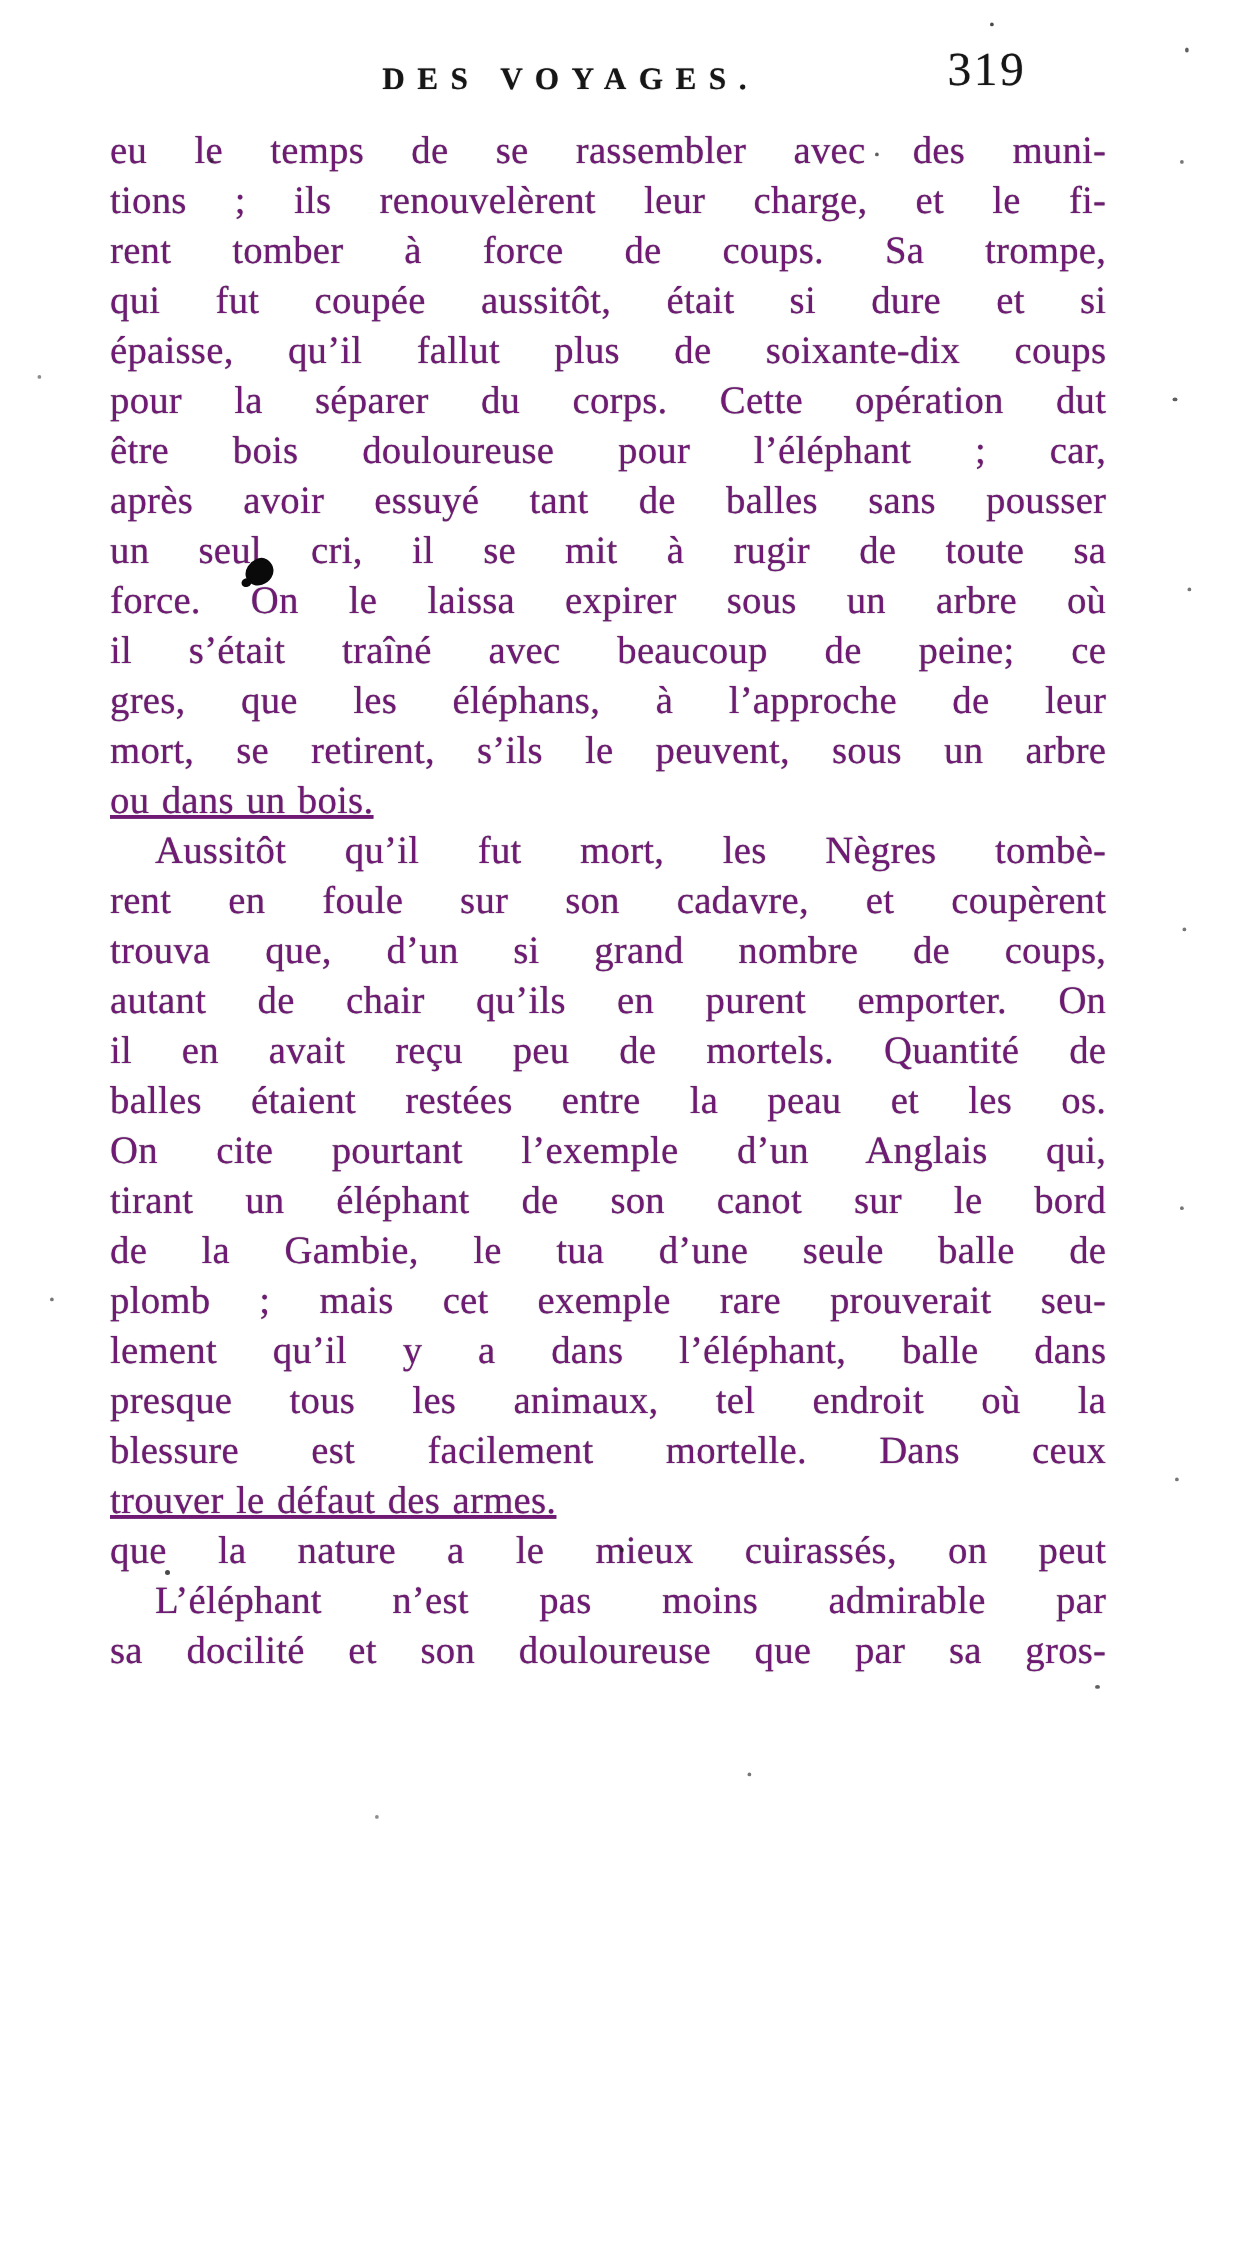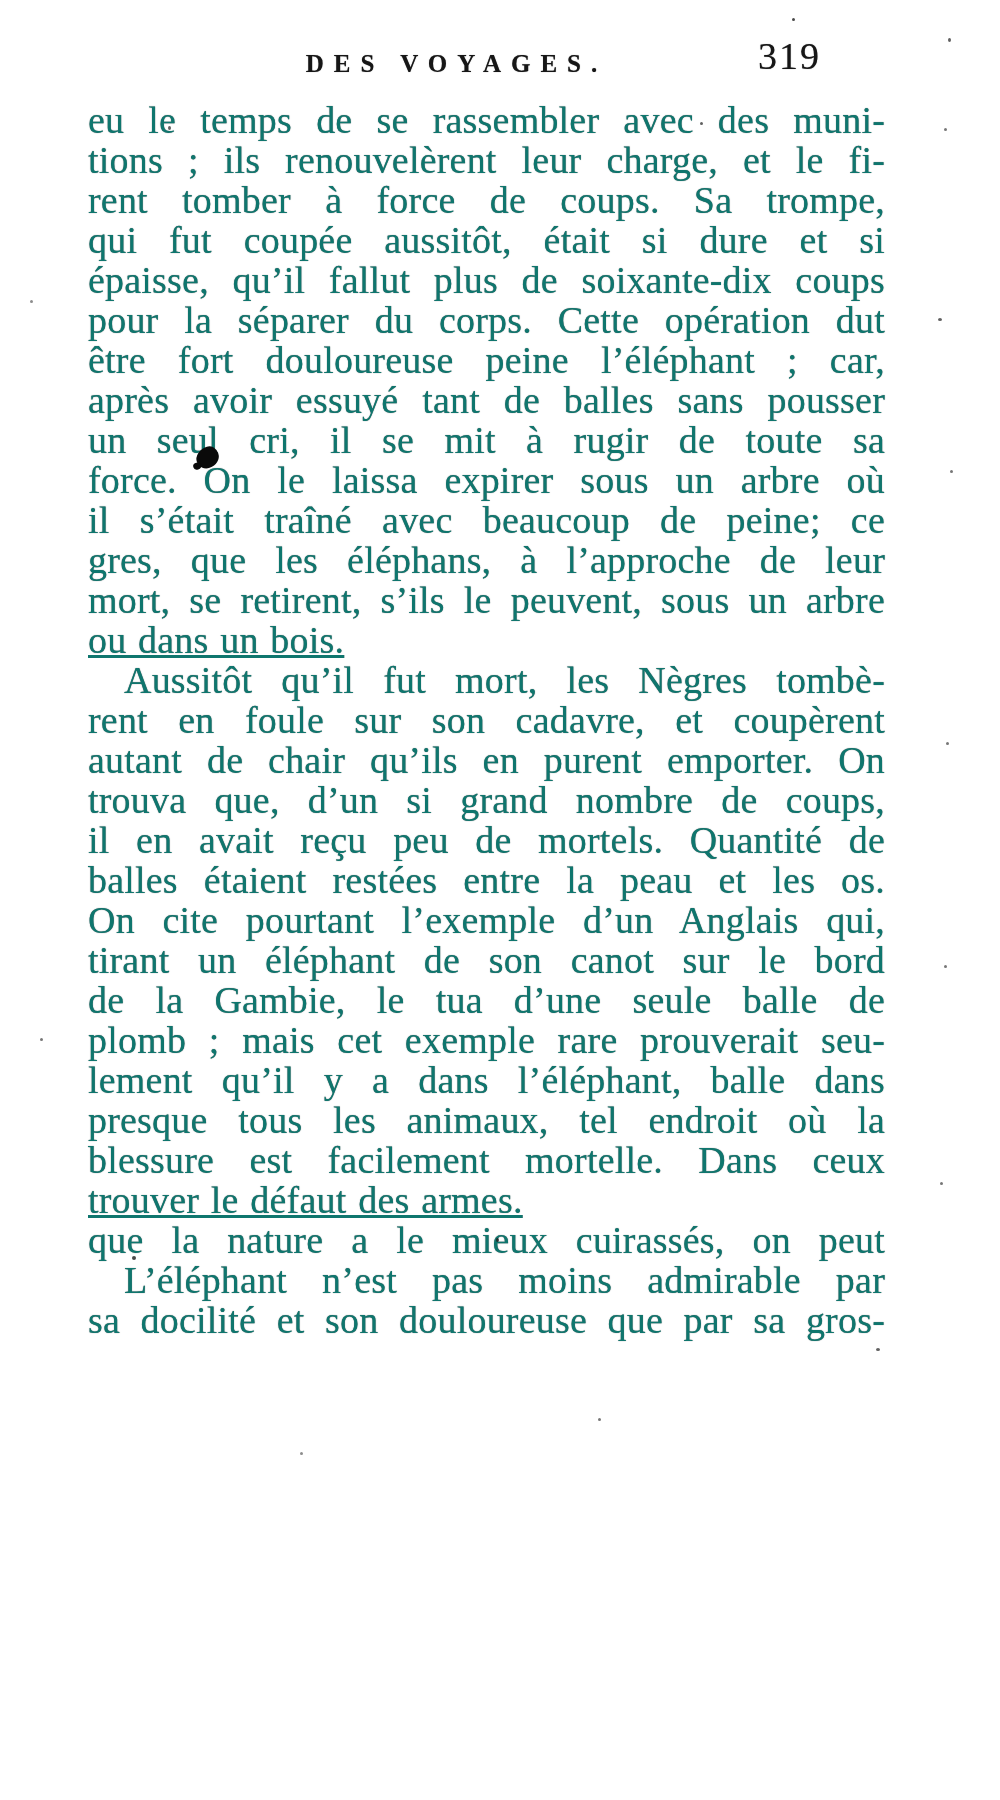--- a/index.html
+++ b/index.html
@@ -44,23 +44,23 @@
     color: #161616;
     letter-spacing: 2px;
     text-shadow: 0 0 0.8px rgba(20,20,20,0.6);
     margin-left: 41px;
   }
   .text-block {
     position: absolute;
     left: 88px;
     top: 100px;
     width: 797px;
-    font-size: 38px;
+    font-size: 31px;
     line-height: 40px;
-    color: #0f766e;
+    color: #701a75;
     text-shadow: 0 0 0.9px rgba(10,10,10,0.65);
     word-spacing: 2px;
     letter-spacing: 0.2px;
   }
   .paragraph { margin: 0; }
   .line {
     text-align: justify;
     text-align-last: justify;
   }
   .line.endline {
@@ -107,34 +107,34 @@
   </div>
 
   <div class="text-block">
       <div class="paragraph">
         <div class="line">eu le temps de se rassembler avec des muni-</div>
         <div class="line">tions ; ils renouvelèrent leur charge, et le fi-</div>
         <div class="line">rent tomber à force de coups. Sa trompe,</div>
         <div class="line">qui fut coupée aussitôt, était si dure et si</div>
         <div class="line">épaisse, qu’il fallut plus de soixante-dix coups</div>
         <div class="line">pour la séparer du corps. Cette opération dut</div>
-        <div class="line">être fort douloureuse peine l’éléphant ; car,</div>
+        <div class="line">être bois douloureuse pour l’éléphant ; car,</div>
         <div class="line">après avoir essuyé tant de balles sans pousser</div>
         <div class="line">un seul cri, il se mit à rugir de toute sa</div>
         <div class="line">force. On le laissa expirer sous un arbre où</div>
         <div class="line">il s’était traîné avec beaucoup de peine; ce</div>
         <div class="line">gres, que les éléphans, à l’approche de leur</div>
         <div class="line">mort, se retirent, s’ils le peuvent, sous un arbre</div>
         <div class="line endline">ou dans un bois.</div>
       </div>
       <div class="paragraph">
         <div class="line indent">Aussitôt qu’il fut mort, les Nègres tombè-</div>
         <div class="line">rent en foule sur son cadavre, et coupèrent</div>
+        <div class="line">trouva que, d’un si grand nombre de coups,</div>
         <div class="line">autant de chair qu’ils en purent emporter. On</div>
-        <div class="line">trouva que, d’un si grand nombre de coups,</div>
         <div class="line">il en avait reçu peu de mortels. Quantité de</div>
         <div class="line">balles étaient restées entre la peau et les os.</div>
         <div class="line">On cite pourtant l’exemple d’un Anglais qui,</div>
         <div class="line">tirant un éléphant de son canot sur le bord</div>
         <div class="line">de la Gambie, le tua d’une seule balle de</div>
         <div class="line">plomb ; mais cet exemple rare prouverait seu-</div>
         <div class="line">lement qu’il y a dans l’éléphant, balle dans</div>
         <div class="line">presque tous les animaux, tel endroit où la</div>
         <div class="line">blessure est facilement mortelle. Dans ceux</div>
         <div class="line endline">trouver le défaut des armes.</div>

